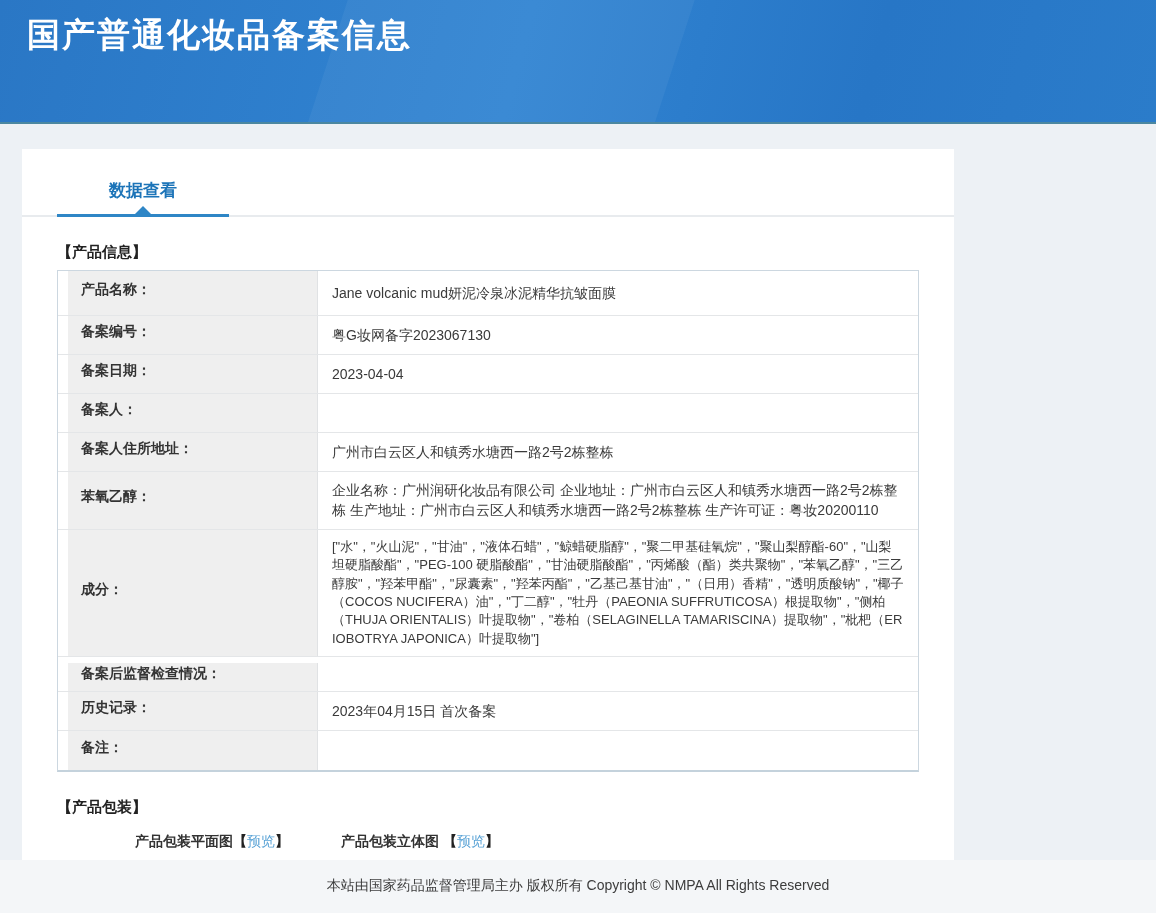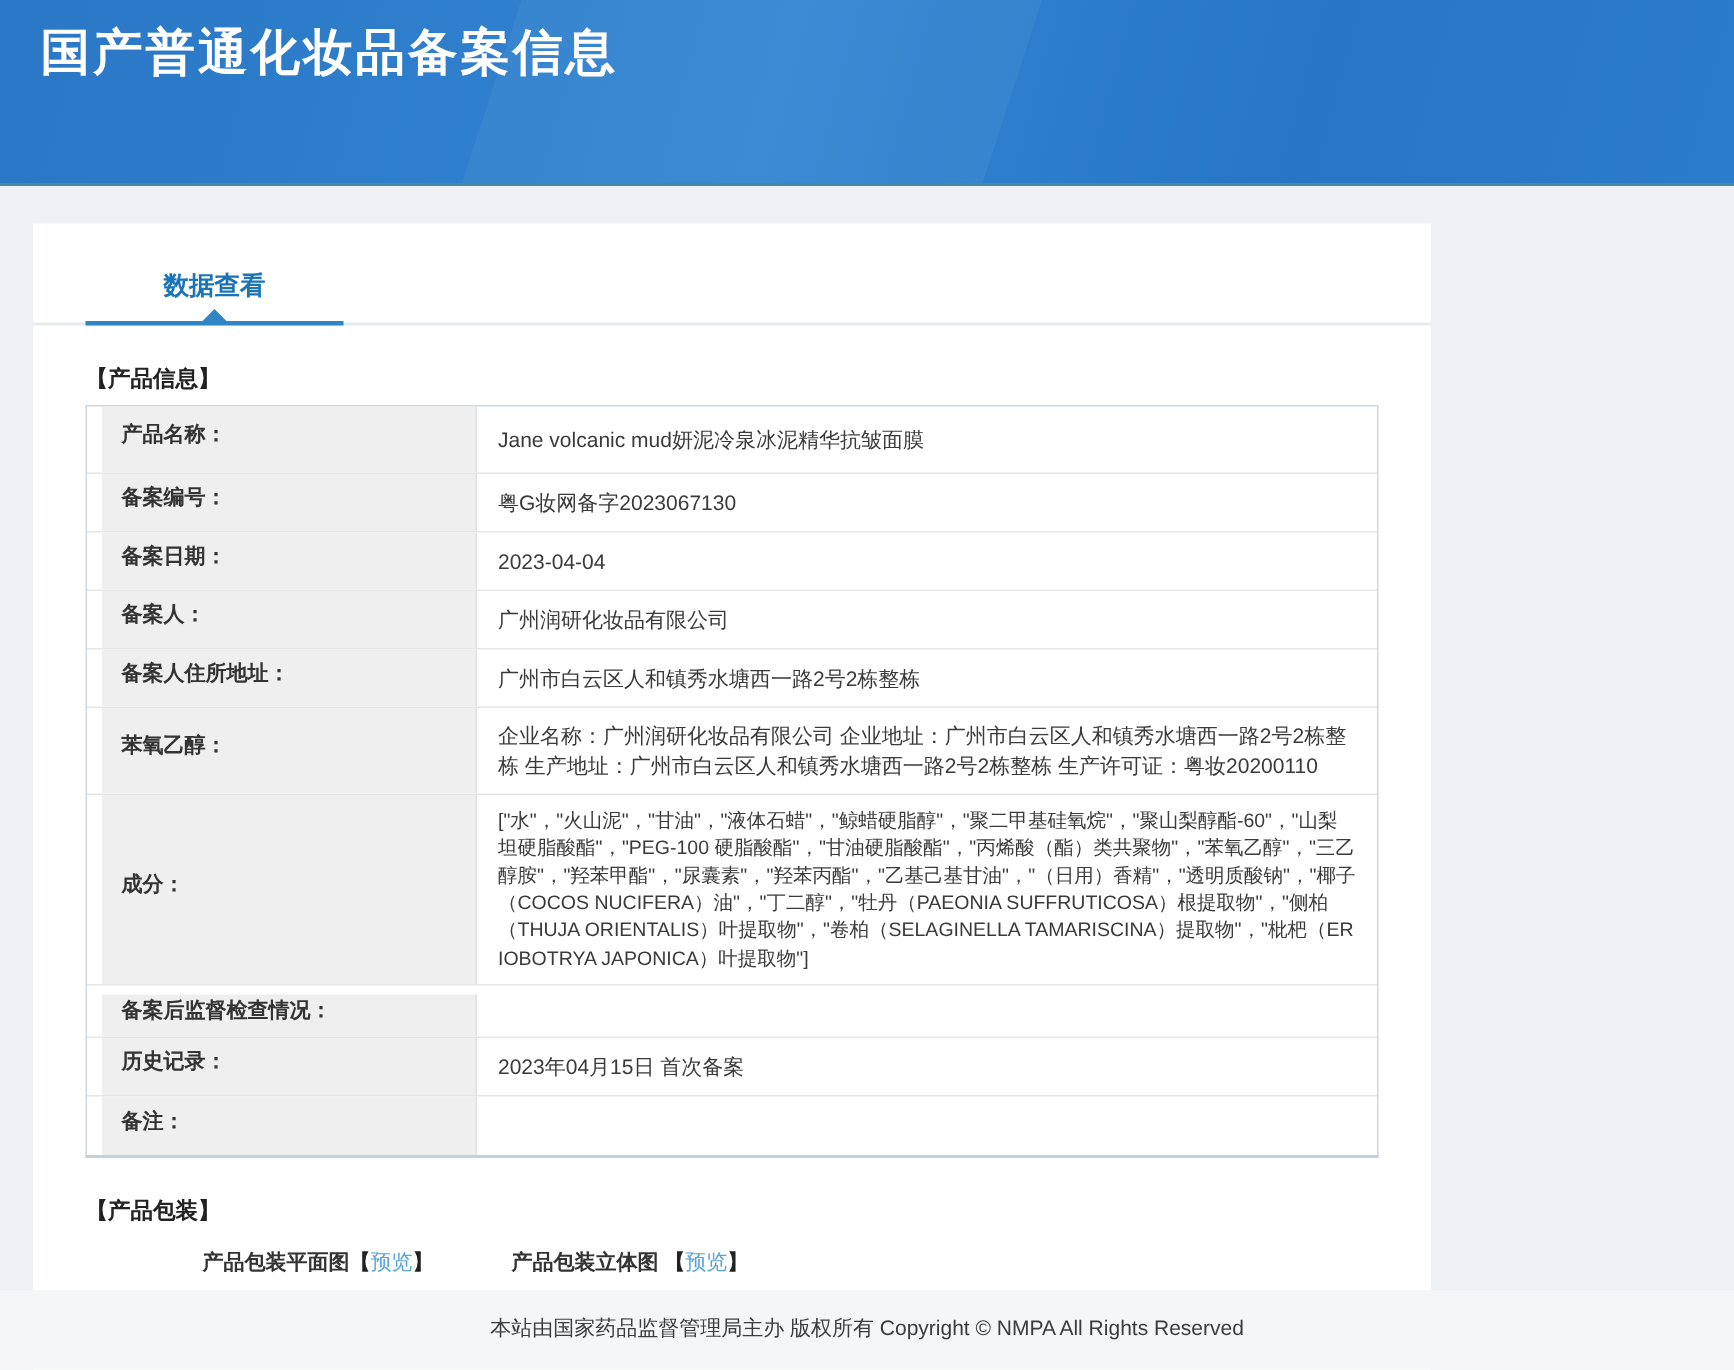--- a/index.html
+++ b/index.html
@@ -200,21 +200,20 @@
       <div class="row row-std">
         <div class="cell-label">备案编号：</div>
         <div class="cell-value">粤G妆网备字2023067130</div>
       </div>
       <div class="row row-std">
         <div class="cell-label">备案日期：</div>
         <div class="cell-value">2023-04-04</div>
       </div>
       <div class="row row-std">
         <div class="cell-label">备案人：</div>
-        <div class="cell-value">广州润研化妆品有限公司</div>
       </div>
       <div class="row row-std">
         <div class="cell-label">备案人住所地址：</div>
         <div class="cell-value">广州市白云区人和镇秀水塘西一路2号2栋整栋</div>
       </div>
       <div class="row row-prod">
         <div class="cell-label">苯氧乙醇：</div>
         <div class="cell-value">企业名称：广州润研化妆品有限公司 企业地址：广州市白云区人和镇秀水塘西一路2号2栋整栋 生产地址：广州市白云区人和镇秀水塘西一路2号2栋整栋 生产许可证：粤妆20200110</div>
       </div>
       <div class="row row-ingr">

